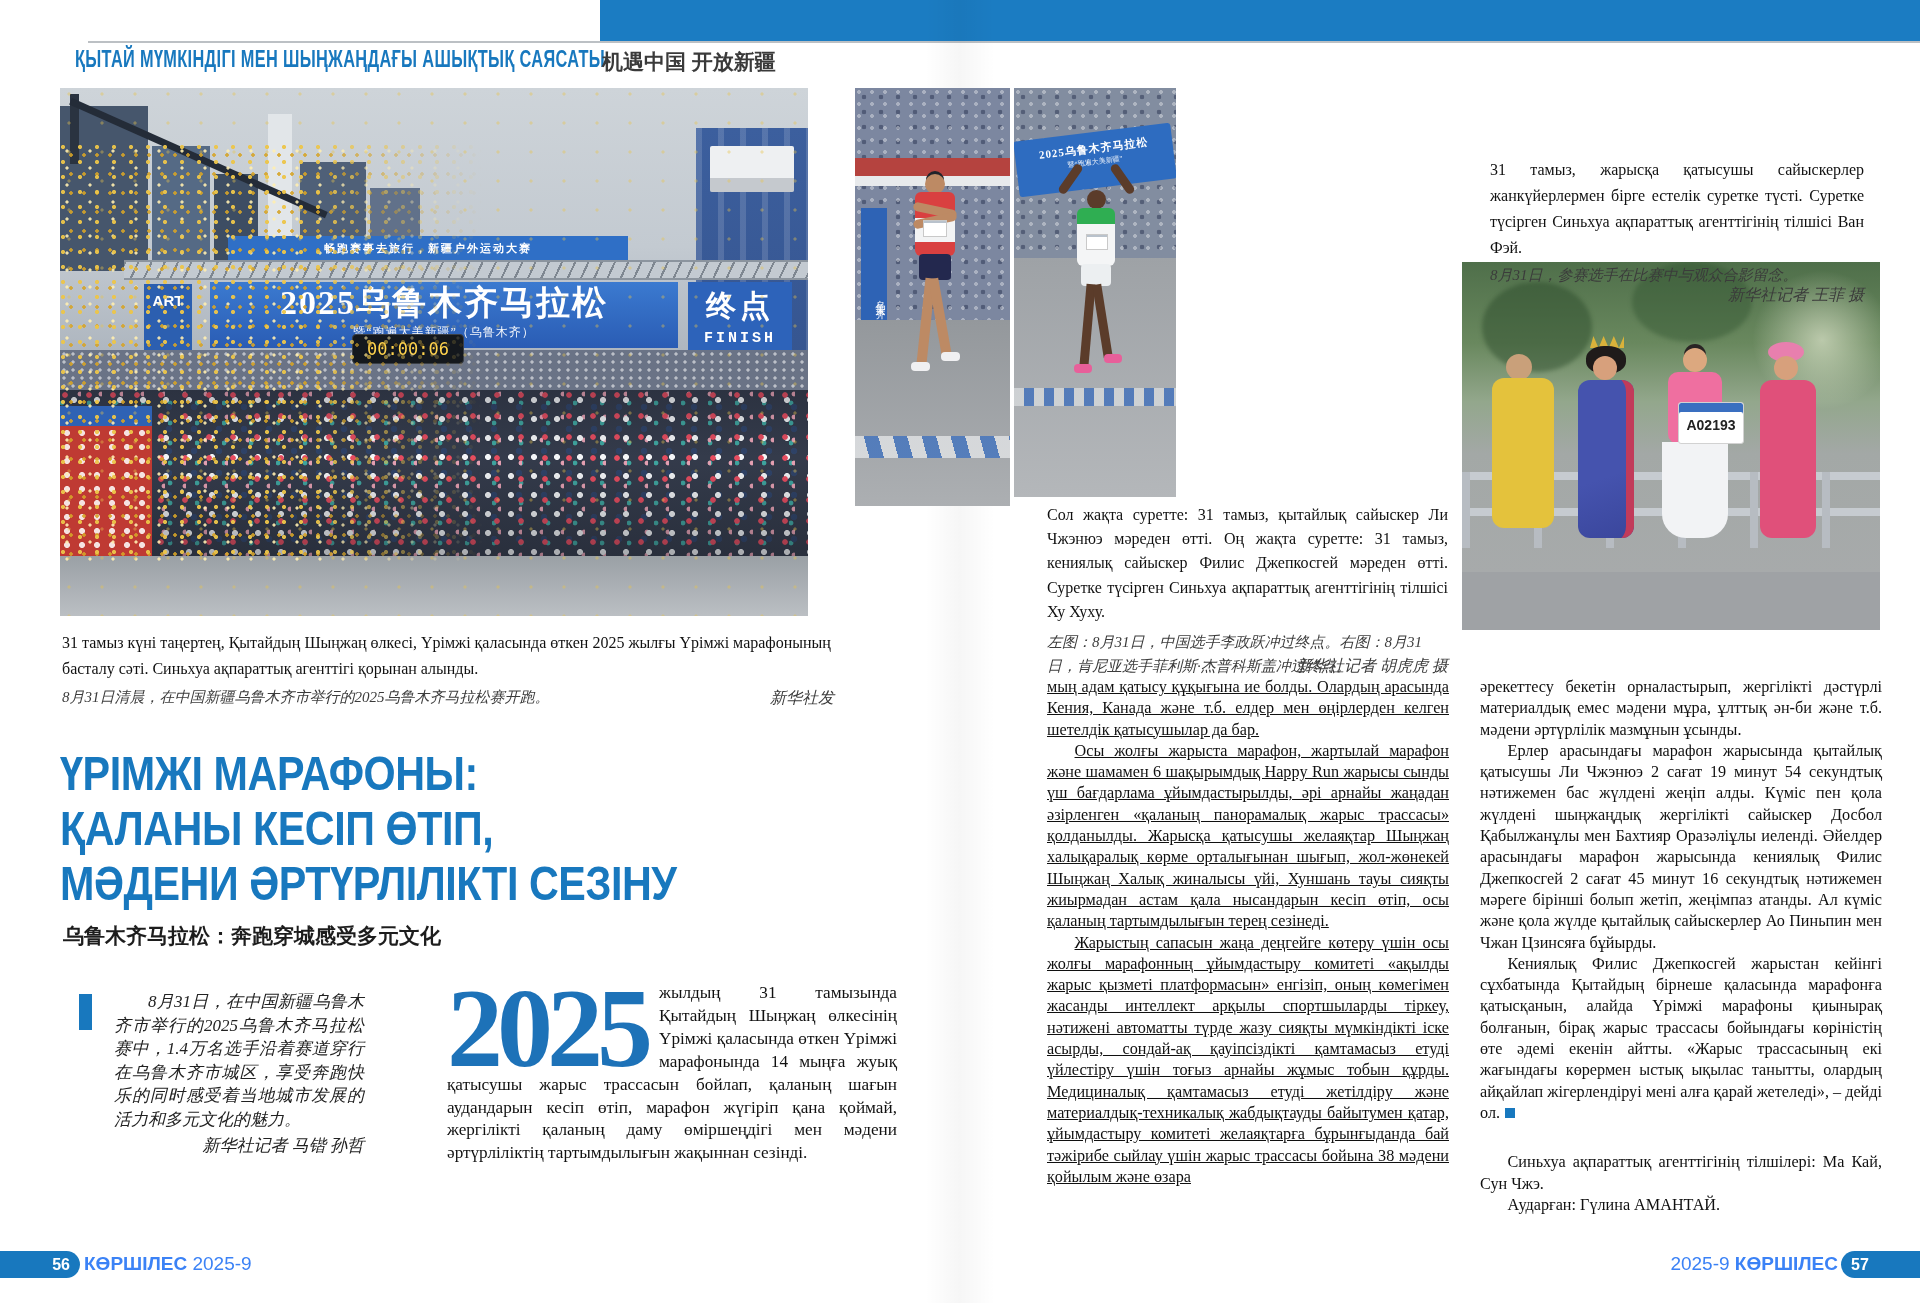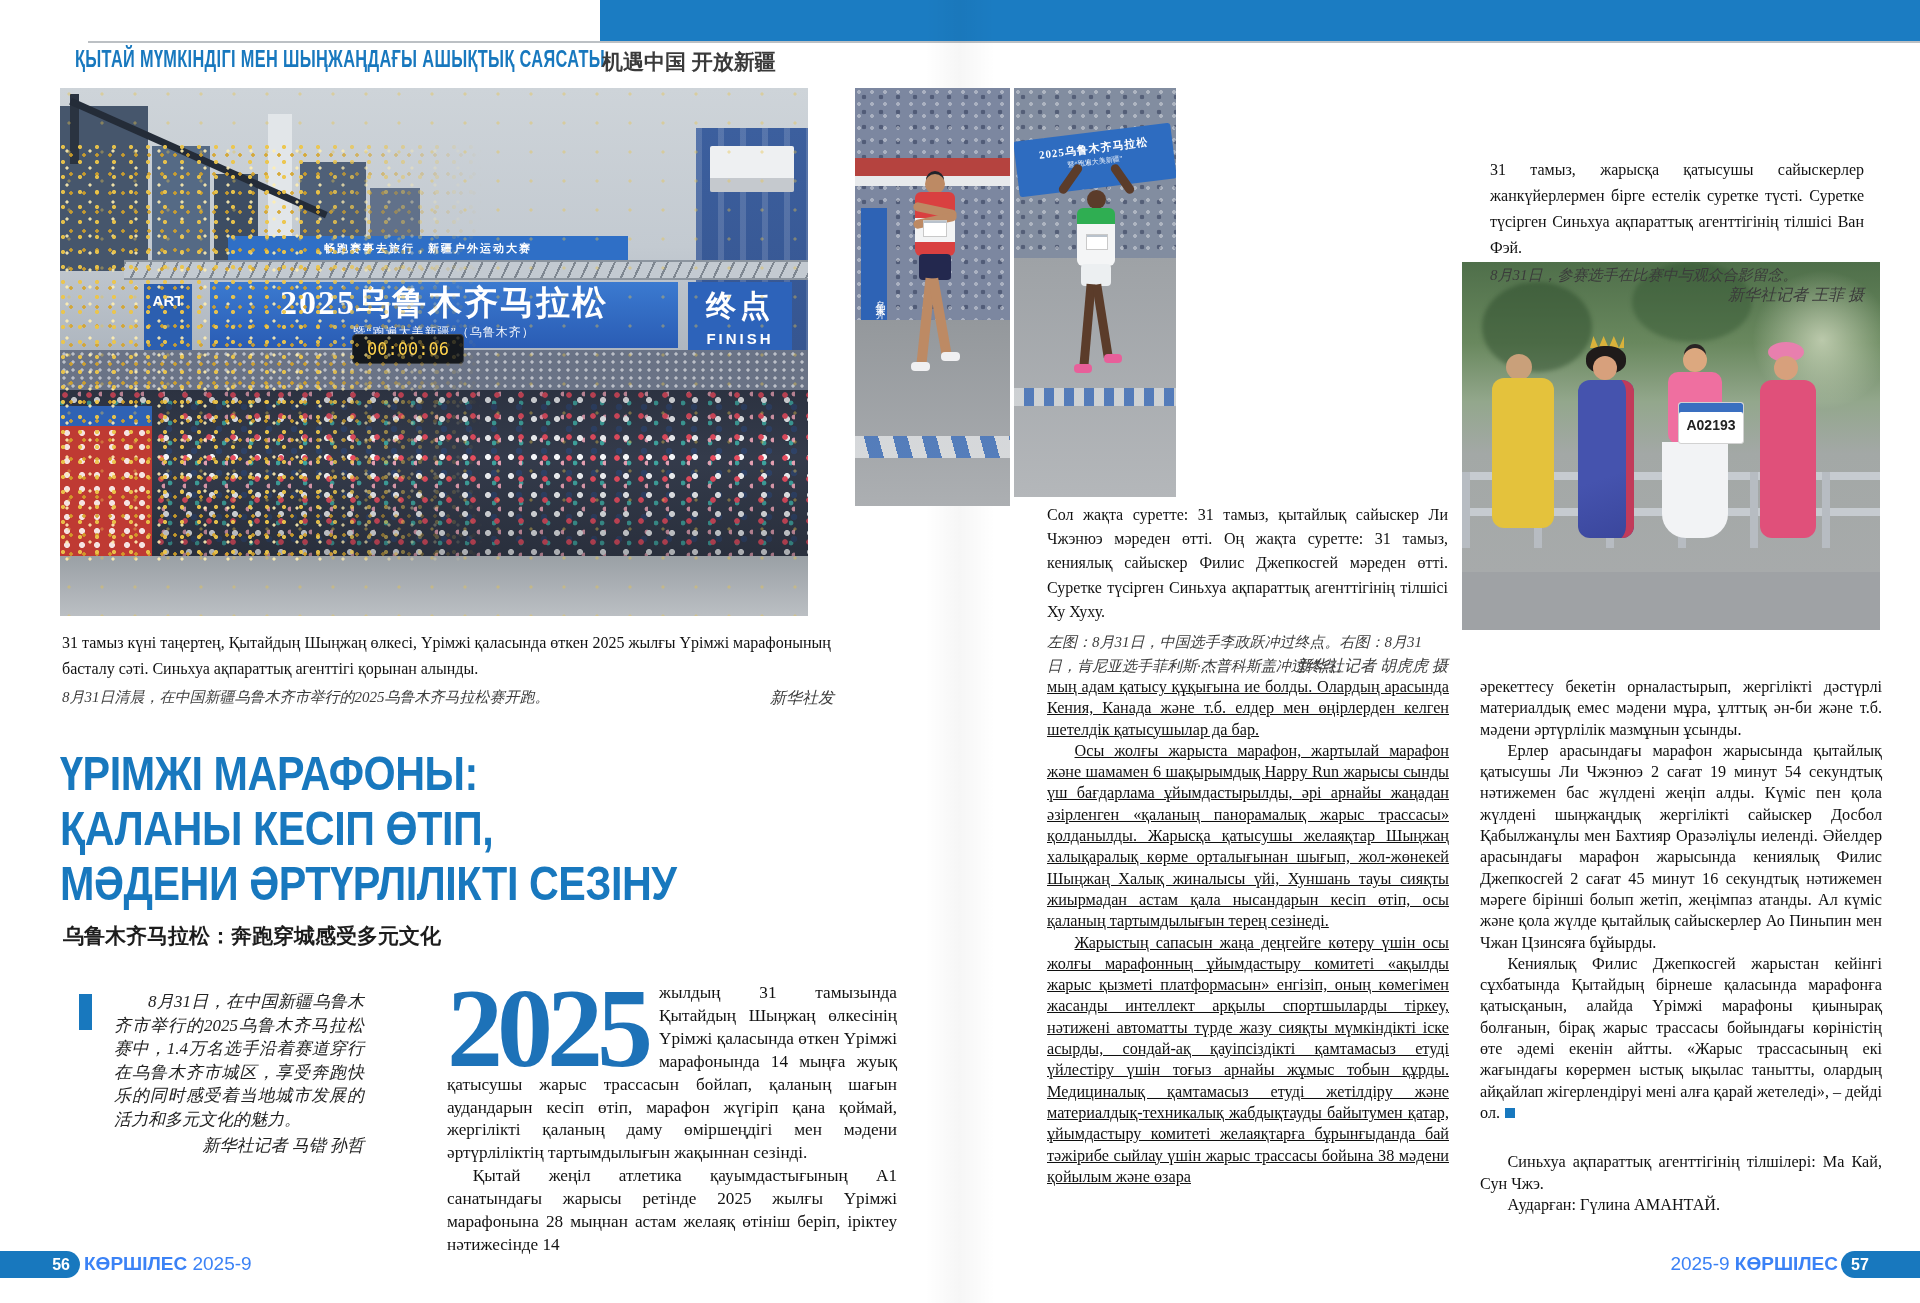--- a/index.html
+++ b/index.html
@@ -32,21 +32,21 @@
       font-size:11px; letter-spacing:2px; text-align:center; line-height:24px; font-weight:bold; }
   .mp-truss { position:absolute; left:64px; top:172px; width:684px; height:20px;
       background:repeating-linear-gradient(115deg,rgba(70,80,92,.55) 0 2px,transparent 2px 12px),#c3cad1;
       border-top:2px solid #8b949e; border-bottom:2px solid #8b949e; }
   .mp-banner { position:absolute; left:150px; top:194px; width:468px; height:66px; text-align:center; color:#fff;
       background:linear-gradient(180deg,#3b7ad0,#2a5cb4); }
   .mp-banner-main { font-size:34px; font-weight:bold; line-height:42px; letter-spacing:2px; }
   .mp-banner-sub { font-size:12px; line-height:16px; opacity:.95; letter-spacing:1px; }
   .mp-finish { position:absolute; left:628px; top:194px; width:104px; height:92px; background:#2d63ba; color:#fff; text-align:center; }
   .mp-finish-zh { font-size:30px; font-weight:bold; line-height:48px; letter-spacing:4px; }
-  .mp-finish-en { font-size:15px; font-weight:bold; letter-spacing:3px; font-family:Liberation Sans, sans-serif; }
+  .mp-finish-en { font-size:15px; font-weight:bold; letter-spacing:3px; font-family:Liberation Mono, monospace; }
   .mp-leftcol { position:absolute; left:84px; top:196px; width:48px; height:118px; background:#2c5fb0; color:#fff;
       font-family:"Liberation Sans",sans-serif; font-weight:bold; font-size:15px; text-align:center; padding-top:8px; }
   .mp-leftcol::after { content:""; position:absolute; left:0; bottom:0; width:100%; height:34px; background:#c23b35; }
   .mp-clock { position:absolute; left:292px; top:246px; width:112px; height:30px; background:#14181d; border:1px solid #3a3f46;
       border-radius:4px; color:#ffd34d; font-family:"DejaVu Sans Mono",monospace; font-size:17px; text-align:center; line-height:28px; }
   .mp-crowdfar { position:absolute; left:0; top:262px; width:748px; height:44px;
       background:radial-gradient(circle at 4px 4px,rgba(255,255,255,.55) 1.3px,transparent 2px),#6a7386; background-size:9px 8px; }
   .mp-crowd { position:absolute; left:0; top:302px; width:748px; height:168px;
       background:
         radial-gradient(circle at 5px 5px,#e74c5f 2.4px,transparent 3.2px),
@@ -189,21 +189,20 @@
 
 <div class="abs blue-tick"></div>
 <div class="abs zh-col">
   <p>8月31日，在中国新疆乌鲁木齐市举行的2025乌鲁木齐马拉松赛中，1.4万名选手沿着赛道穿行在乌鲁木齐市城区，享受奔跑快乐的同时感受着当地城市发展的活力和多元文化的魅力。</p>
   <div class="byline">新华社记者 马锴 孙哲</div>
 </div>
 
 <div class="abs lead-col">
   <span class="dropcap">2025</span>
   <span>жылдың 31 тамызында Қытайдың Шыңжаң өлкесінің Үрімжі қаласында өткен Үрімжі марафонында 14 мыңға жуық қатысушы жарыс трассасын бойлап, қаланың шағын аудандарын кесіп өтіп, марафон жүгіріп қана қоймай, жергілікті қаланың даму өміршеңдігі мен мәдени әртүрліліктің тартымдылығын жақыннан сезінді.</span>
-  <p class="p2">Қытай жеңіл атлетика қауымдастығының A1 санатындағы жарысы ретінде 2025 жылғы Үрімжі марафонына 28 мыңнан астам желаяқ өтініш беріп, іріктеу нәтижесінде 14</p>
 </div>
 
 <div class="abs pill pill-left">
   <span>56</span>
 </div>
 <div class="abs footer-text" style="left:84px;">
   <b>КӨРШІЛЕС</b>
   <span>2025-9</span>
 </div>
 

